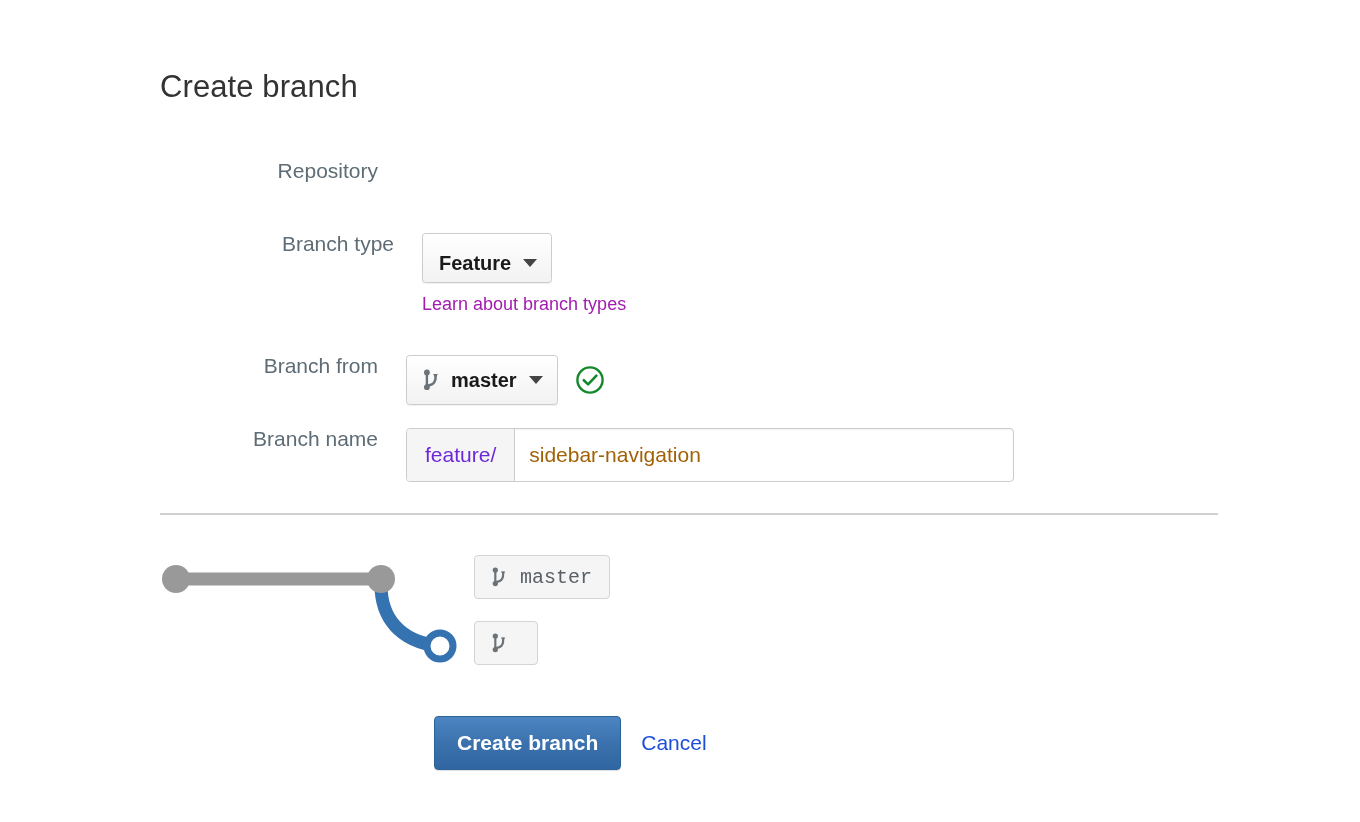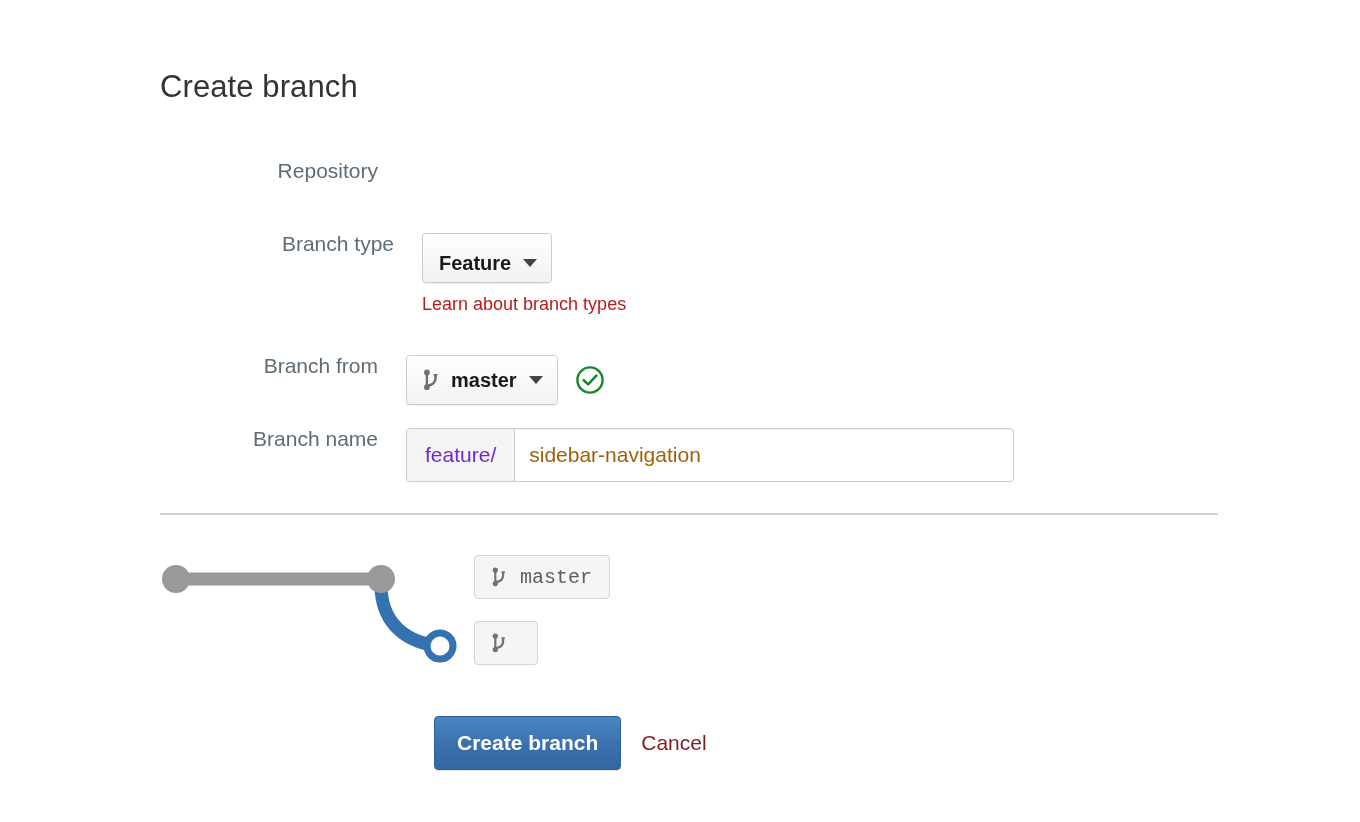--- a/index.html
+++ b/index.html
@@ -115,21 +115,21 @@
   #branch-type-select {
     height: 50px;
     padding: 10px 14px 0 16px;
     font-size: 20px;
     font-weight: bold;
     color: #1a1a1a;
   }
 
   .learn-link {
     font-size: 18px;
-    color: #b91c1c;
+    color: #a21caf;
     text-decoration: none;
     cursor: pointer;
   }
 
   
   #branch-from-select {
     height: 50px;
     padding: 0 14px 0 16px;
     font-size: 20px;
     font-weight: bold;
@@ -248,21 +248,21 @@
     display: inline-flex;
     align-items: center;
     justify-content: center;
     cursor: pointer;
     box-shadow: 0 1px 1px rgba(0,0,0,0.12);
     font-family: "Liberation Sans", sans-serif;
   }
   .btn-link {
     margin-left: 20px;
     font-size: 21px;
-    color: #7f1d1d;
+    color: #1d4ed8;
     text-decoration: none;
     cursor: pointer;
   }
 </style>
 </head>
 <body>
 
 <h1 class="page-title">Create branch</h1>
 
 <div class="row abs" style="left:0; top:160px; width:1360px;">

